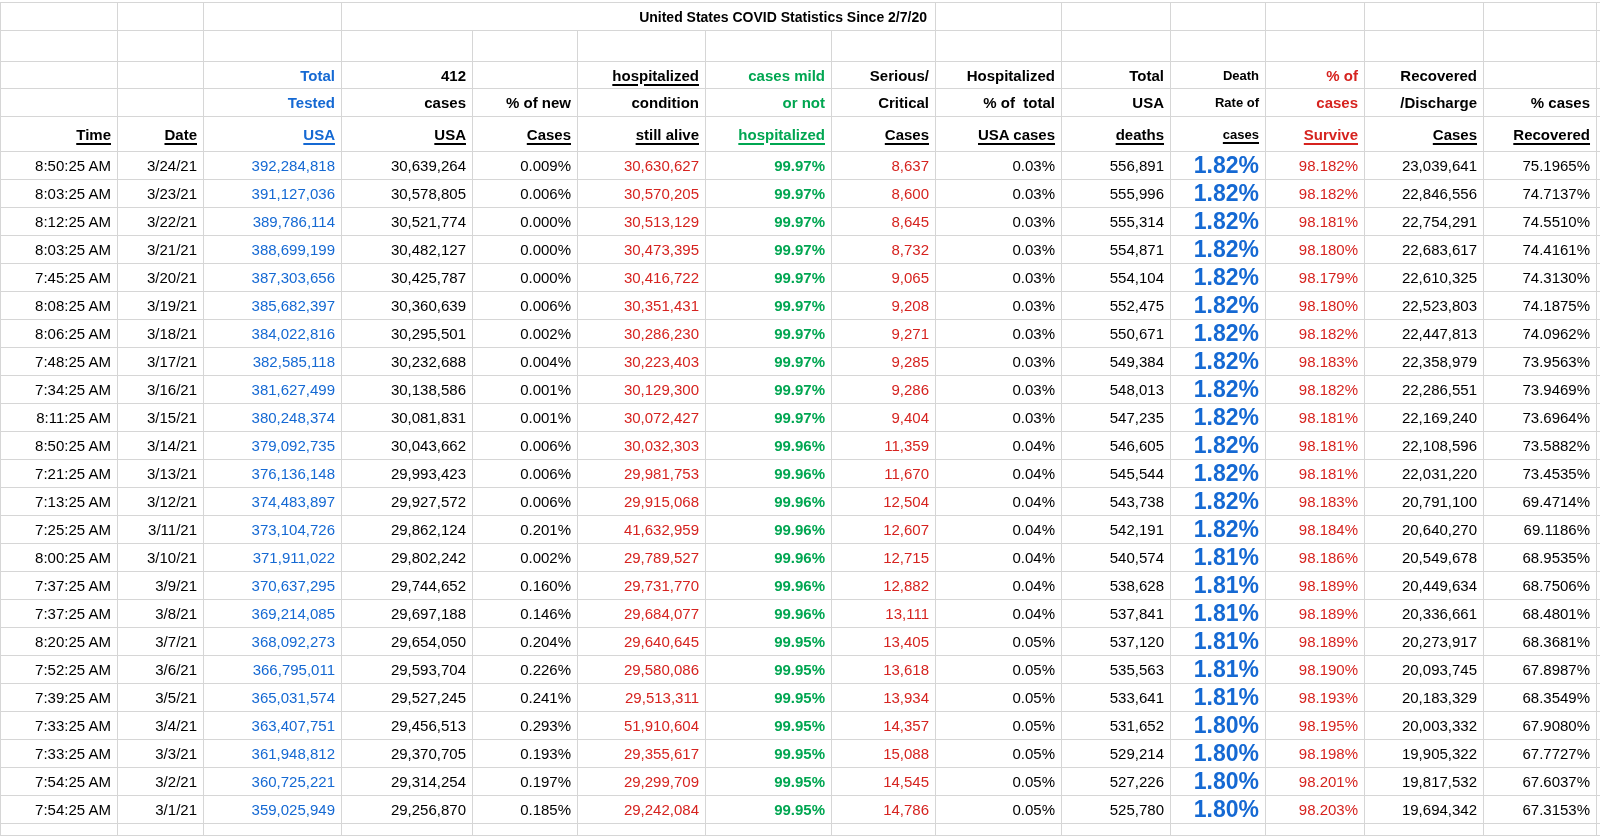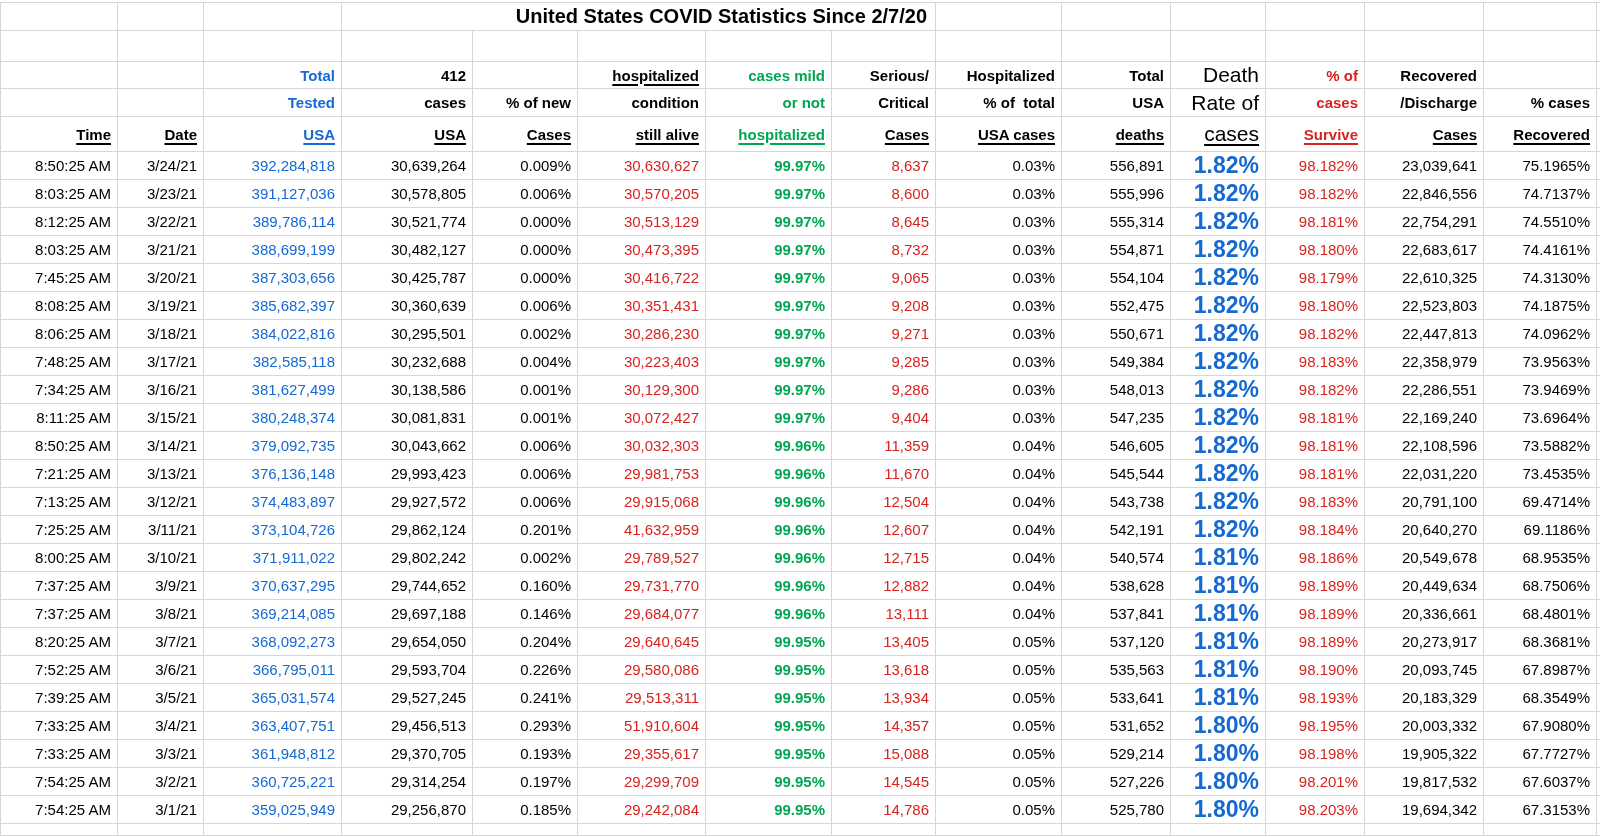--- a/index.html
+++ b/index.html
@@ -32,23 +32,23 @@
   tr.r-h2{height:27px}
   tr.r-h3{height:28px}
   tr.r-h4{height:35px}
   tbody tr{height:27.4px}
   tr.r-partial{height:12px}
 
   .b{font-weight:bold}
   .blue{color:var(--blue);font-weight:bold}
   .redb{color:var(--red);font-weight:bold}
   .green{color:var(--green);font-weight:bold}
-  .big{font-size:21px;font-weight:normal;color:var(--ink)}
+  .big{font-size:13px;font-weight:bold;color:var(--ink)}
   .u{text-decoration:underline;text-underline-offset:3px;text-decoration-thickness:1.5px}
-  .title-cell{font-weight:bold;font-size:20px;padding-right:8px}
+  .title-cell{font-weight:bold;font-size:14px;padding-right:8px}
 
   
   tbody td:nth-child(3){color:var(--blue);font-weight:normal}
   tbody td:nth-child(6){color:var(--red)}
   tbody td:nth-child(7){color:var(--green);font-weight:bold}
   tbody td:nth-child(8){color:var(--red)}
   tbody td:nth-child(11){color:var(--blue);font-weight:bold;font-size:23px}
   tbody td:nth-child(12){color:var(--red)}
 </style>
 </head>

